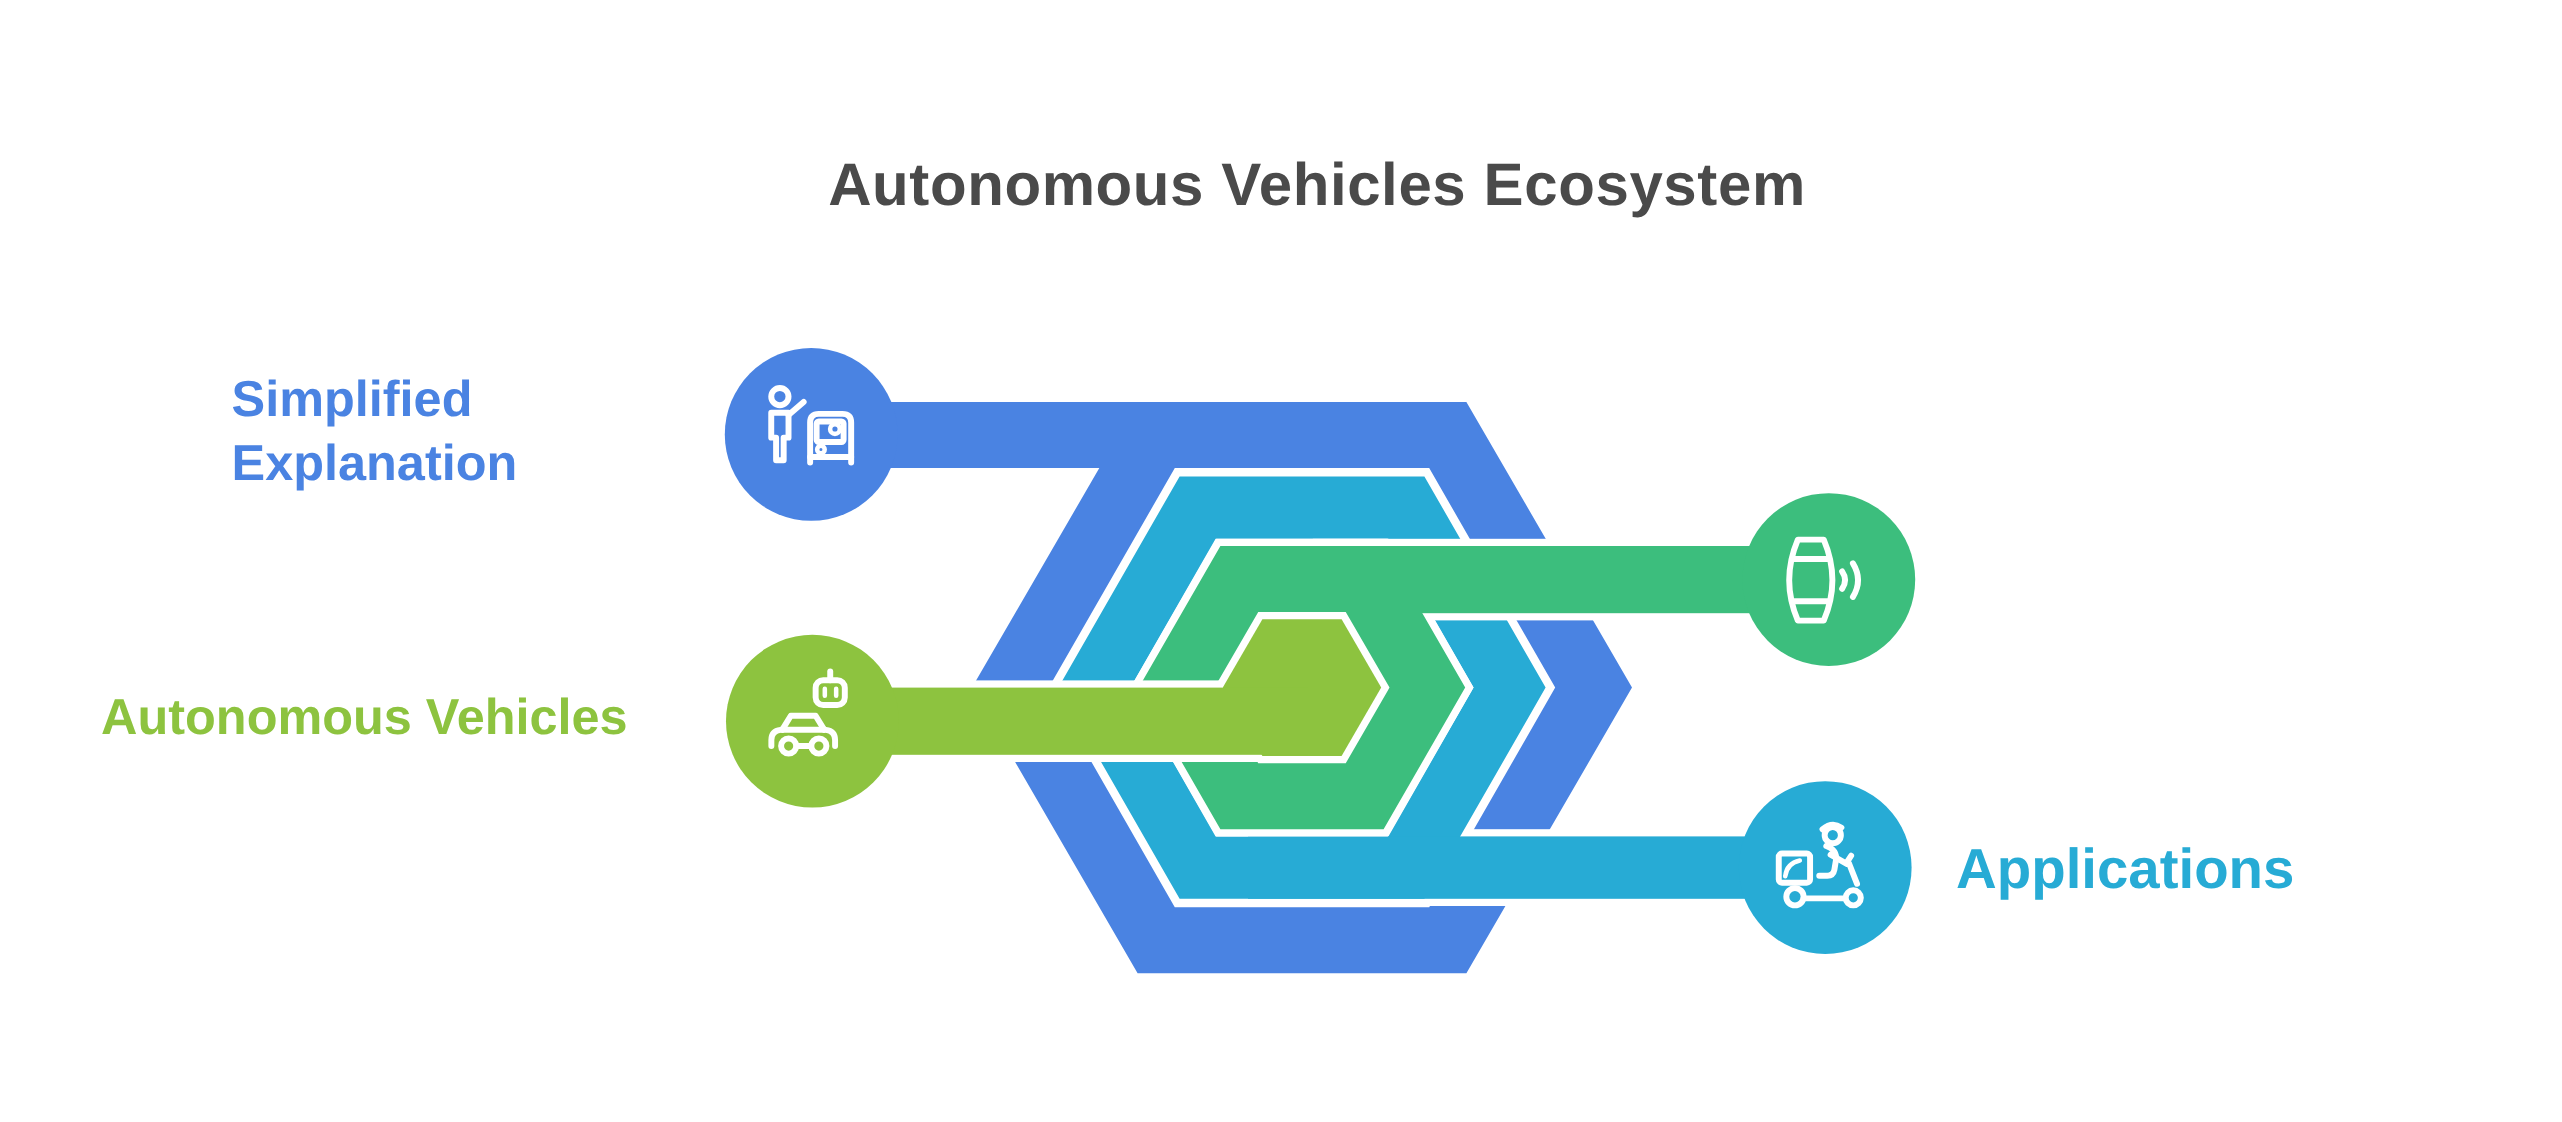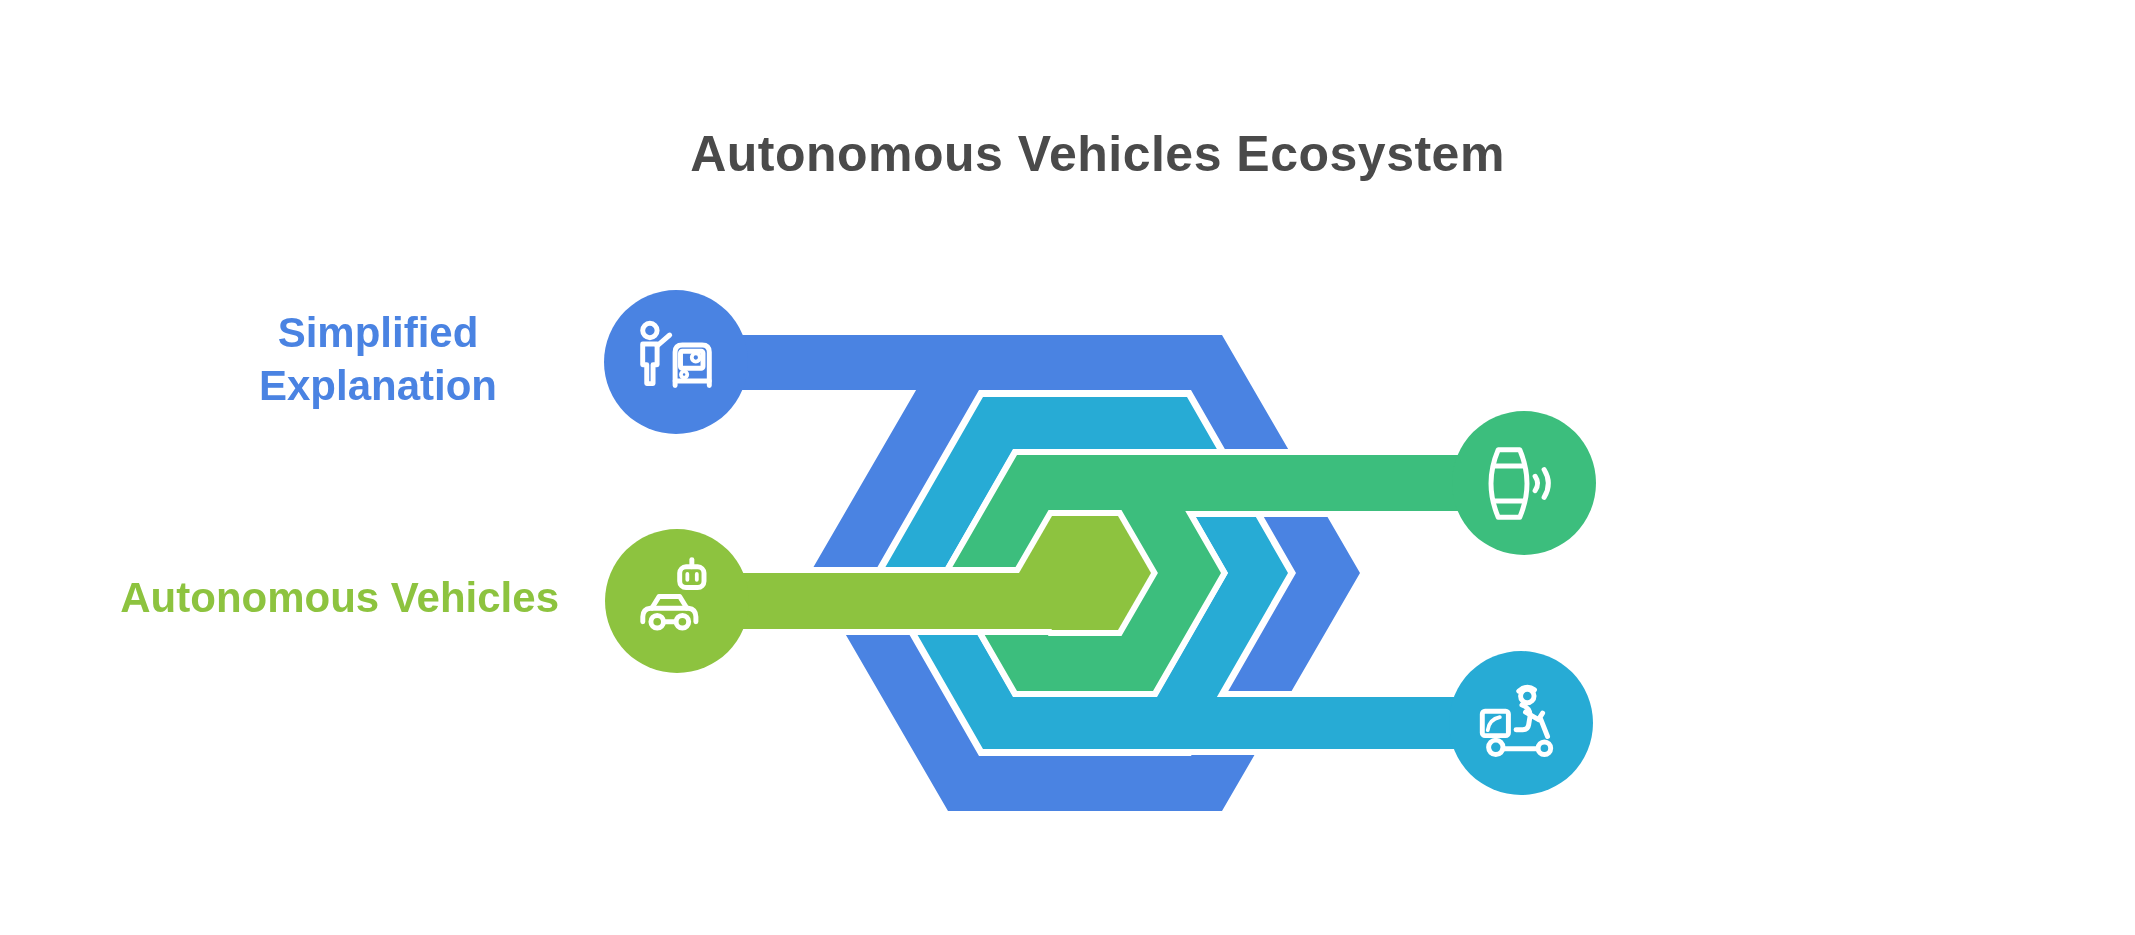--- a/index.html
+++ b/index.html
@@ -7,24 +7,24 @@
     position:relative;width:2135px;height:935px;background:var(--background,#fff);
     font-family:"Liberation Sans", sans-serif;overflow:hidden;
   }
   .canvas svg{position:absolute;left:0;top:0;}
   .page-title{
     position:absolute;top:125px;left:60px;right:0;text-align:center;
     font-size:50px;font-weight:bold;color:var(--ink,#4a4a4a);letter-spacing:.5px;
   }
   .label{position:absolute;font-weight:bold;white-space:nowrap;}
   .label-simplified{
-    right:1572px;top:306px;text-align:center;font-size:42px;line-height:53px;
+    right:1572px;top:306px;text-align:left;font-size:42px;line-height:53px;
     color:var(--blue,#4a83e2);max-width:370px;white-space:normal;
   }
-  .label-autonomous{right:1576px;top:574px;font-size:42px;color:var(--lime,#8dc33f);}
+  .label-autonomous{right:1612px;top:574px;font-size:42px;color:var(--lime,#8dc33f);}
   .label-core{left:1630px;top:456px;font-size:47px;color:var(--green,#3cbe7d);}
   .label-applications{left:1630px;top:696px;font-size:47px;color:var(--cyan,#27abd5);}
   
   .halo path,.halo rect,.halo circle{fill:#fff;stroke:var(--outline,#fff);stroke-width:12;stroke-linejoin:miter;}
   .fill-blue path,.fill-blue rect,.fill-blue circle{fill:var(--blue,#4a83e2);}
   .fill-cyan path,.fill-cyan rect,.fill-cyan circle{fill:var(--cyan,#27abd5);}
   .fill-green path,.fill-green rect,.fill-green circle{fill:var(--green,#3cbe7d);}
   .fill-lime path,.fill-lime rect,.fill-lime circle{fill:var(--lime,#8dc33f);}
   .icon path,.icon rect,.icon circle{
     fill:none;stroke:#fff;stroke-width:5.5;stroke-linecap:round;stroke-linejoin:round;
@@ -135,13 +135,14 @@
     </g>
   </svg>
 
   <div class="page-title">Autonomous Vehicles Ecosystem</div>
 
   <div class="label label-simplified">Simplified Explanation</div>
 
   <div class="label label-autonomous">Autonomous Vehicles</div>
 
 
+  <div class="label label-applications">Applications</div>
 </div>
 
 </body></html>

